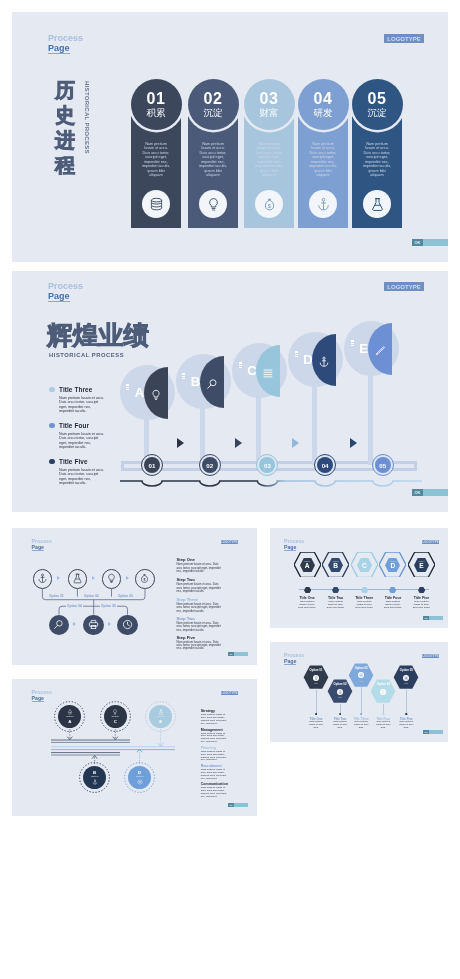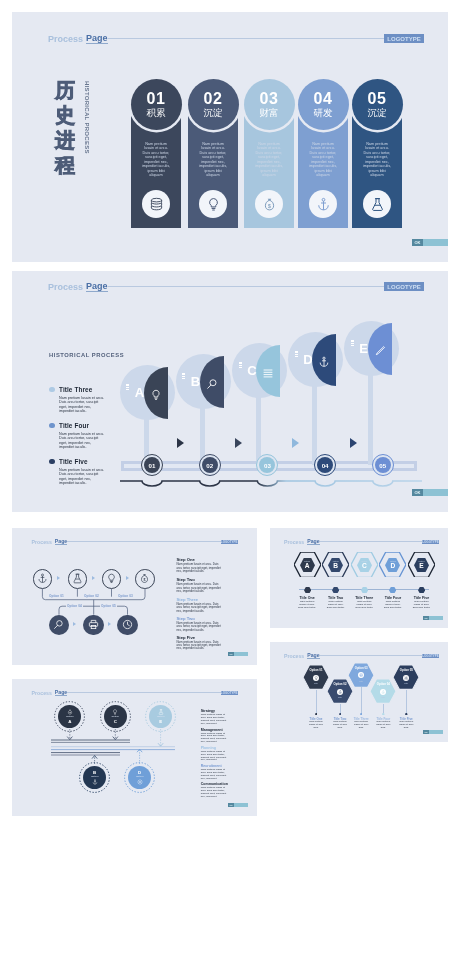--- a/index.html
+++ b/index.html
@@ -1,20 +1,20 @@
 <!DOCTYPE html>
 <html><head>
 <meta charset="utf-8">
 <style>
   html,body{margin:0;padding:0;background:#ffffff;}
   body{width:460px;height:979px;font-family:"Liberation Sans",sans-serif;overflow:hidden;position:relative;}
   .slide{position:absolute;background:#e5e9f2;overflow:hidden;}
 
   
-  .hdr{position:absolute;display:flex;align-items:center;white-space:nowrap;}
+  .hdr{position:absolute;display:flex;align-items:flex-start;white-space:nowrap;flex-direction:column;}
   .hdr .t1{color:#a9c0dd;font-weight:bold;margin-right:3px;}
   .hdr .t2{color:#4a6fa6;font-weight:bold;border-bottom:0.8px solid #8fa9cc;}
   .hdr .ln{flex:1;background:#b9c9e0;align-self:center;}
   .logo{position:absolute;background:#6d8fc4;color:#cfdff3;font-weight:bold;text-align:center;
         display:flex;align-items:center;justify-content:center;overflow:hidden;}
   .cornerbadge{position:absolute;display:flex;align-items:stretch;}
   .cornerbadge .cb{background:#54889f;color:#ddeff5;font-weight:bold;display:flex;align-items:center;justify-content:center;}
   .cornerbadge .cl{background:#8dc2d4;}
 
   
@@ -178,20 +178,21 @@
   </div>
 </div>
 
 <div class="slide" id="s2">
   <div class="hdr" style="left:36px;top:10px;width:348px;font-size:9px;">
     <span class="t1">Process</span>
     <span class="t2">Page</span>
     <span class="ln" style="height:1px;"></span>
   </div>
   <div class="logo" style="left:372px;top:11px;width:40px;height:9px;font-size:6px;">LOGOTYPE</div>
+  <div class="s2title">辉煌业绩</div>
   <div class="s2sub">HISTORICAL PROCESS</div>
   <div id="s2list">
       <div class="s2li" style="top: 115px;">
         <span class="s2dot" style="background: rgb(174, 202, 228);"></span>
         <div class="s2lt">Title Three</div>
         <div class="s2lb">Nam pretium lusain et arcu. Duis arcu tortor, suscipit eget, imperdiet nec, imperdiet iaculis.</div>
       </div>
       <div class="s2li" style="top: 151px;">
         <span class="s2dot" style="background: rgb(111, 148, 204);"></span>
         <div class="s2lt">Title Four</div>

